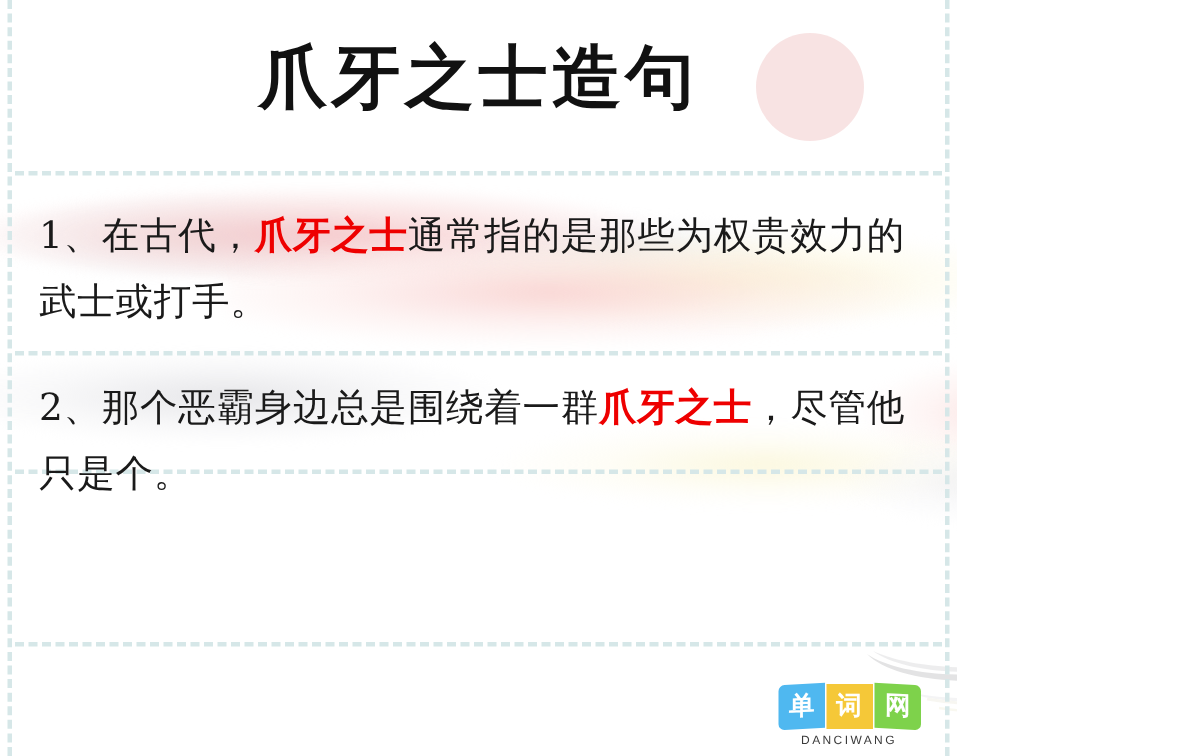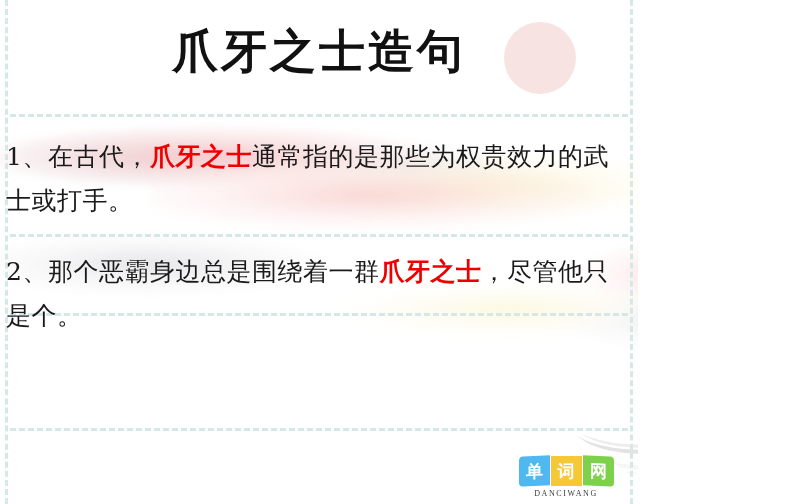--- a/index.html
+++ b/index.html
@@ -208,21 +208,21 @@
     font-weight: bold;
     font-size: 46px;
     letter-spacing: 3px;
     color: #111111;
     line-height: 1.2;
     white-space: nowrap;
   }
 
   .sentence {
     position: absolute;
-    left: 6px;
+    left: 26px;
     right: 18px;
     font-family: "DejaVu Serif", "Liberation Serif", serif;
     font-size: 25px;
     line-height: 44px;
     color: #1a1a1a;
     letter-spacing: .5px;
   }
   .s1 { top: 135px; }
   .s2 { top: 250px; }
   .s3 { top: 328px; }
@@ -257,21 +257,21 @@
     font-family: "DejaVu Sans", "Liberation Sans", sans-serif;
     font-weight: bold;
     font-size: 17px;
     line-height: 1;
   }
   .brand-panel.p1 { background: #4fb8f0; border-radius: 4px 0 0 4px; transform: skewY(-3deg); }
   .brand-panel.p2 { background: #f5c838; }
   .brand-panel.p3 { background: #7ed24b; border-radius: 0 4px 4px 0; transform: skewY(3deg); }
   .brand-sub {
     margin-top: 3px;
-    font-family: Liberation Serif, serif;
+    font-family: Liberation Sans, sans-serif;
     font-size: 8px;
     letter-spacing: 1.6px;
     color: #3a3a3a;
   }
 </style>
 </head>
 <body>
 
 <div id="page">
 

